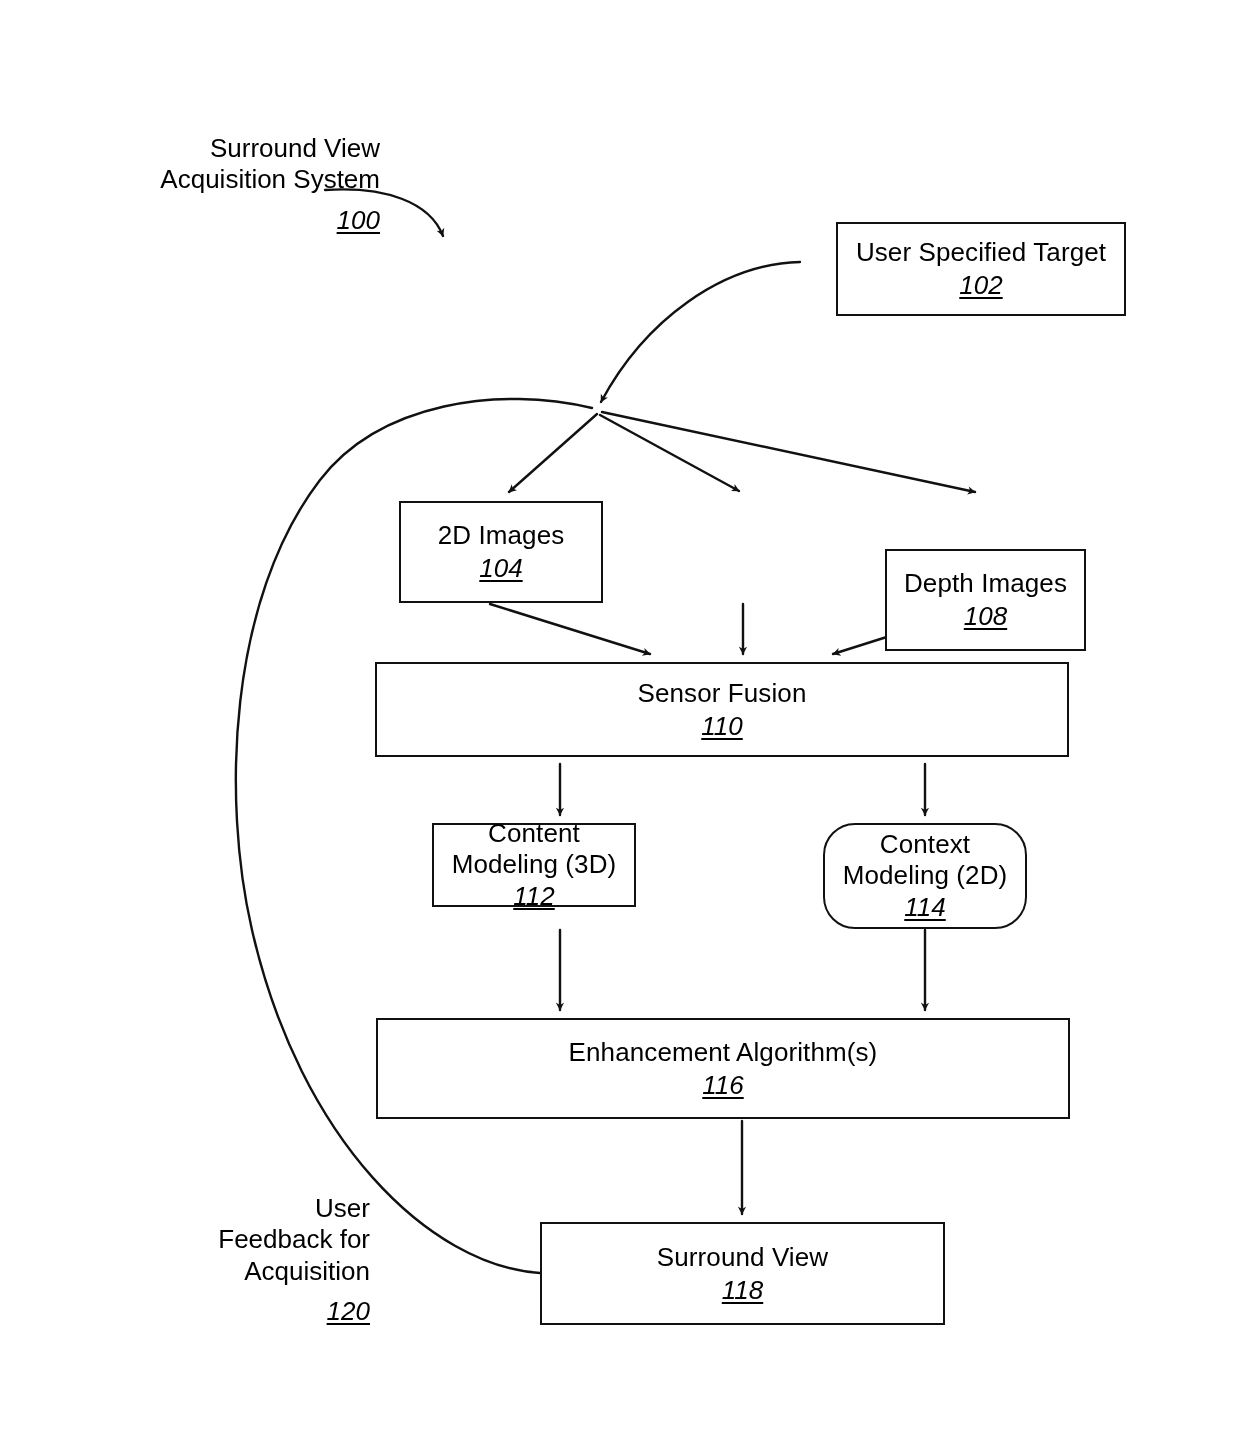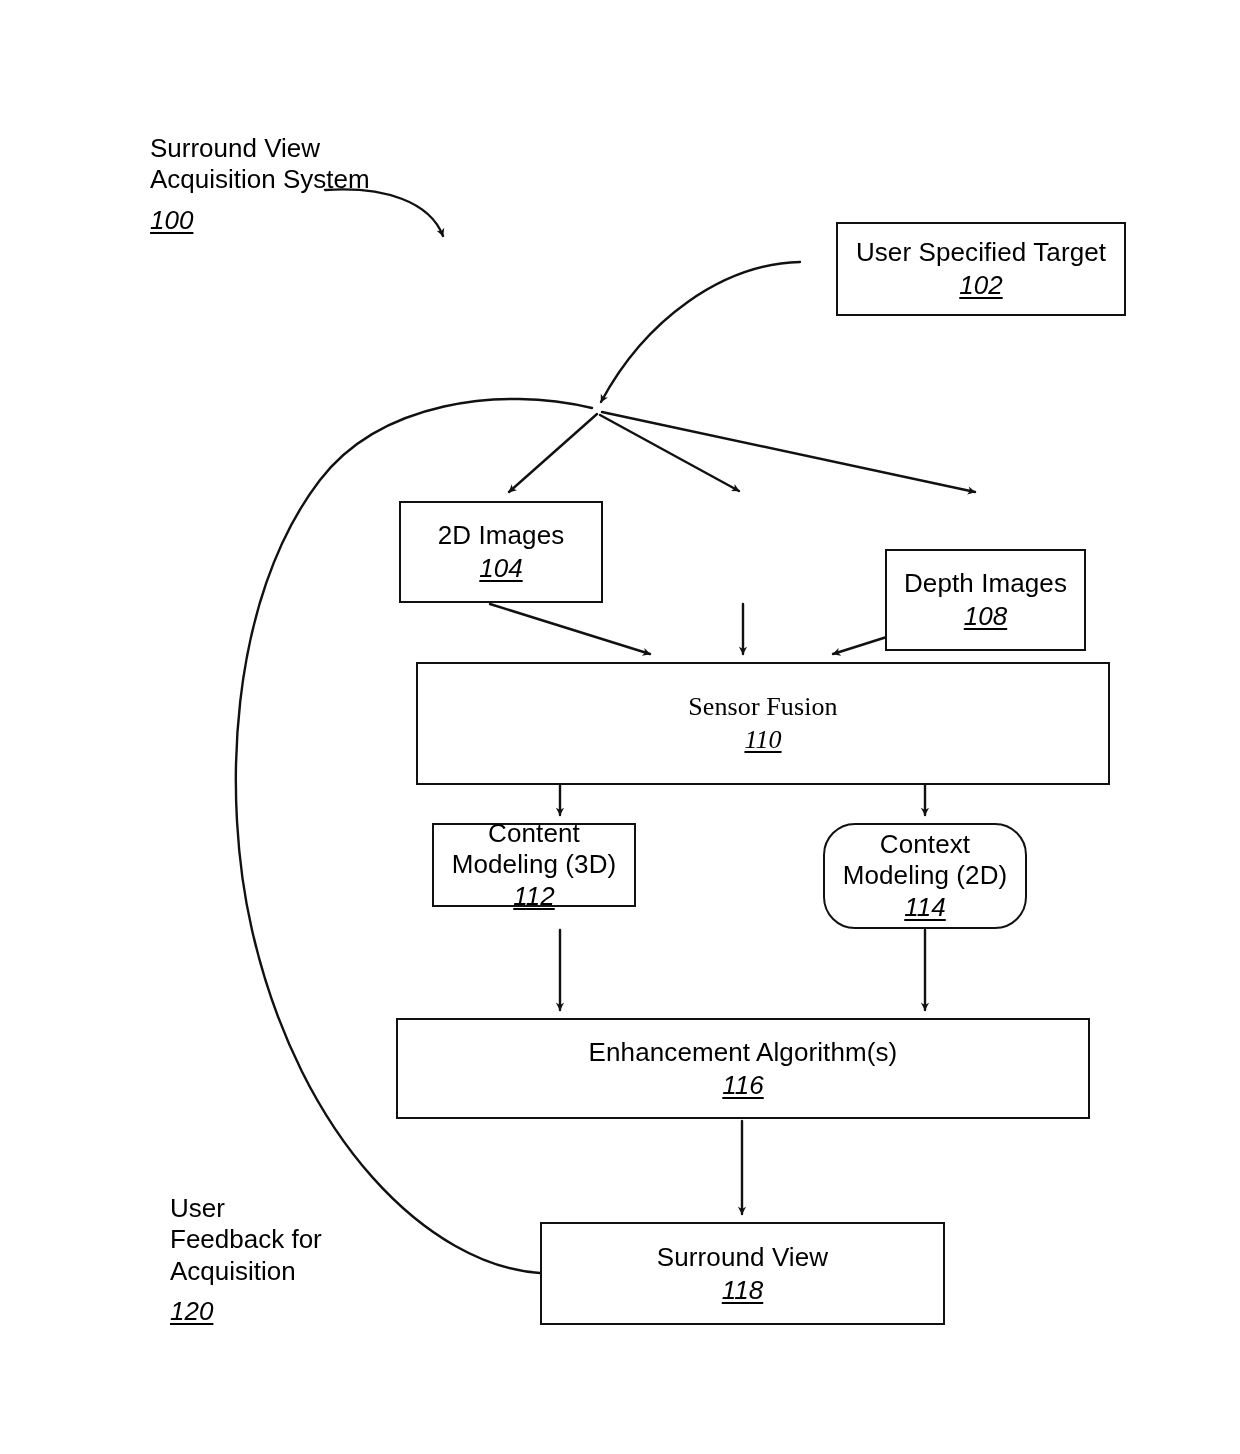--- a/index.html
+++ b/index.html
@@ -46,42 +46,42 @@
   }
   .node .node-ref {
     font-size: 26px;
     font-style: italic;
     text-decoration: underline;
     text-underline-offset: 3px;
     margin-top: 2px;
   }
   .caption {
     position: absolute;
-    text-align: left;
+    text-align: right;
     line-height: 1.2;
     font-size: 26px;
     white-space: pre-line;
   }
   .caption .caption-ref {
     display: block;
     font-style: italic;
     text-decoration: underline;
     text-underline-offset: 3px;
     margin-top: 9px;
   }
 
   
   #node-102 { left: 800px;  top: 222px;  width: 290px; height: 94px; margin-left: 36px; }
   #node-104 { left: 399px;  top: 501px;  width: 204px; height: 102px; }
   #node-106 { left: 640px;  top: 500px;  width: 206px; height: 102px; }
   #node-108 { left: 885px;  top: 501px;  width: 201px; height: 102px; margin-top: 48px; }
-  #node-110 { left: 416px;  top: 662px;  width: 694px; height: 123px; font-family: Liberation Serif, serif; }
+  #node-110 { left: 375px;  top: 662px;  width: 694px; height: 95px; }
   #node-112 { left: 432px;  top: 823px;  width: 204px; height: 84px; }
   #node-114 { left: 823px;  top: 823px;  width: 204px; height: 106px; border-radius: 32px; }
-  #node-116 { left: 396px;  top: 1018px; width: 694px; height: 101px; }
+  #node-116 { left: 376px;  top: 1018px; width: 694px; height: 101px; }
   #node-118 { left: 540px;  top: 1222px; width: 405px; height: 103px; }
 
   
   #caption-100 { left: 150px; top: 102px; width: 230px; }
   #caption-120 { left: 170px; top: 1162px; width: 200px; }
 </style>
 </head>
 <body>
 
 <div id="figure">

